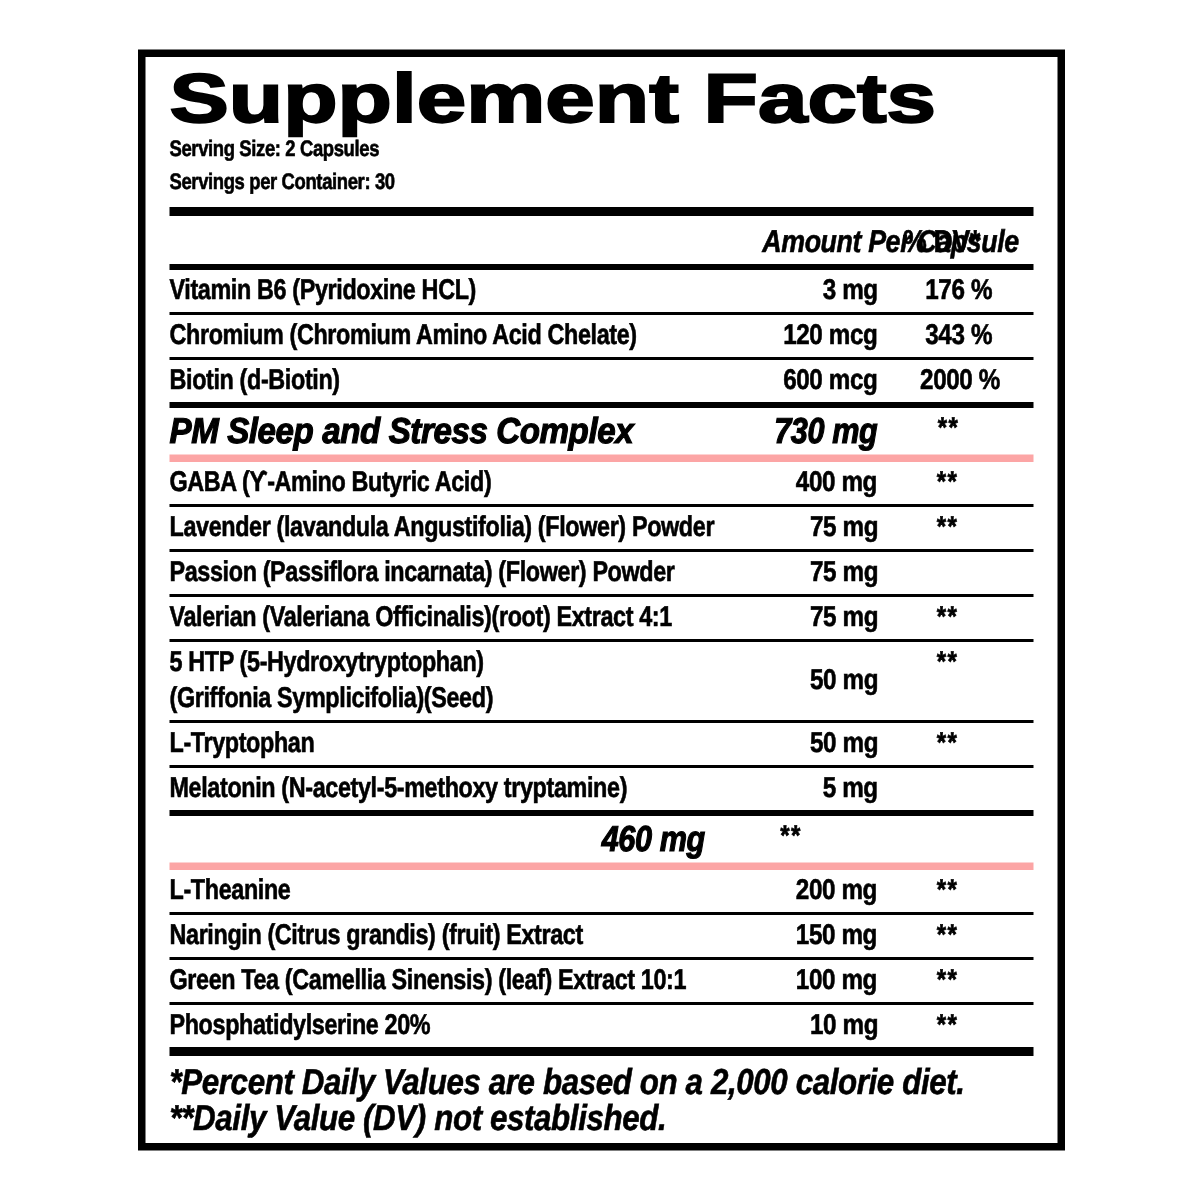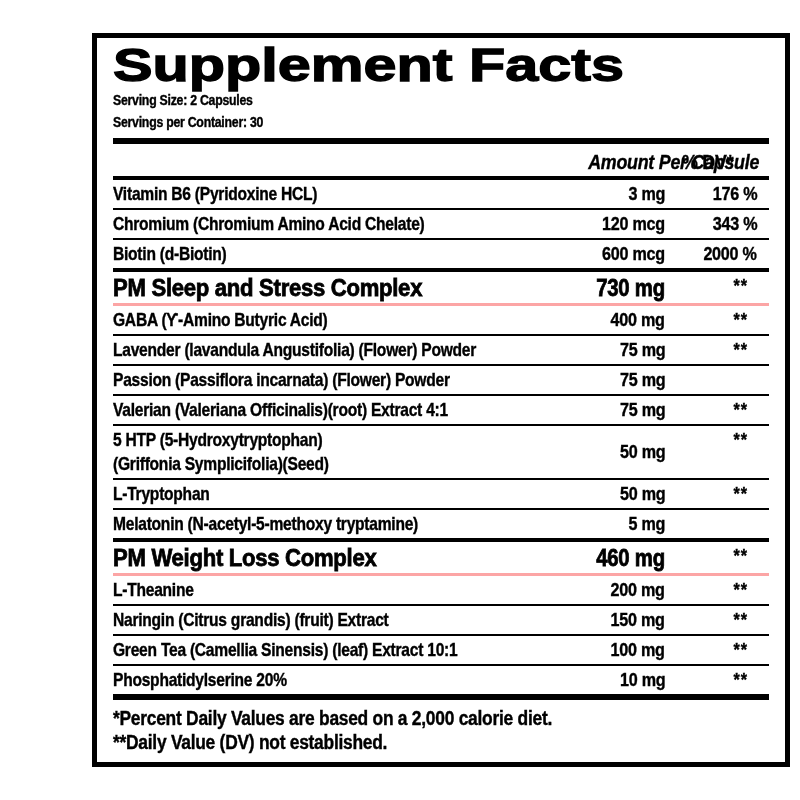--- a/index.html
+++ b/index.html
@@ -10,21 +10,21 @@
     background: #ffffff;
     font-family: "Liberation Sans", sans-serif;
     font-weight: bold;
     color: #000;
     -webkit-font-smoothing: antialiased;
   }
   .panel {
     position: absolute;
     left: 92px;
     top: 33px;
-    width: 698px;
+    width: 618px;
     height: 734px;
     border: 5px solid #000;
     box-sizing: border-box;
     padding: 0 16px;
     overflow: hidden;
     background: #fff;
   }
   .title {
     font-size: 46px;
     line-height: 48px;
@@ -79,35 +79,37 @@
     grid-template-columns: minmax(0,1fr) 115px 96px;
     align-items: center;
     min-height: 28px;
     border-top: 2px solid #000;
     font-size: 19px;
   }
   .rows .row:first-child { border-top: none; }
   .row-section {
     min-height: 31px;
     border-top: 4px solid #000;
-    border-bottom: 3px solid #fca5a5;
+    border-bottom: 5px solid #fca5a5;
     font-size: 24px;
+    font-style: italic;
   }
   .row-section + .row { border-top: none; }
   .row .name { overflow: visible; line-height: 24px; padding: 2px 0; }
   .row .name .line2 { display: block; }
   .row .amount { text-align: right; padding-right: 8px; }
-  .row .dv { text-align: right; padding-right: 12px; font-size: 19px; align-self: start; padding-top: 3px; }
+  .row .dv { text-align: center; padding-right: 12px; font-size: 19px; align-self: start; padding-top: 3px; }
   .row .dv .ast { margin-right: 9px; letter-spacing: 1px; }
   .row-section .name .cond { transform: scaleX(0.92); -webkit-text-stroke: 0.8px #000; }
   .row-section .amount .cond-r { -webkit-text-stroke: 0.8px #000; }
   .footnotes {
     margin-top: 6px;
-    font-size: 20px;
+    font-size: 24px;
     line-height: 24px;
+    font-style: italic;
   }
   .footnotes .cond { transform: scaleX(0.87); }
 </style>
 </head>
 <body>
 
 <div class="panel">
 
   <div class="title">Supplement Facts</div>
 
@@ -257,24 +259,20 @@
           <span class="cond line2"></span>
         </div>
         <div class="cell amount">
           <span class="cond-r">5 mg</span>
         </div>
         <div class="cell dv">
           
         </div>
       </div>
       <div class="row row-section">
-        <div class="cell name">
-          <span class="cond">PM Weight Loss Complex</span>
-          <span class="cond line2"></span>
-        </div>
         <div class="cell amount">
           <span class="cond-r">460 mg</span>
         </div>
         <div class="cell dv">
           <span class="cond-r ast">**</span>
         </div>
       </div>
       <div class="row row-regular">
         <div class="cell name">
           <span class="cond">L-Theanine</span>

